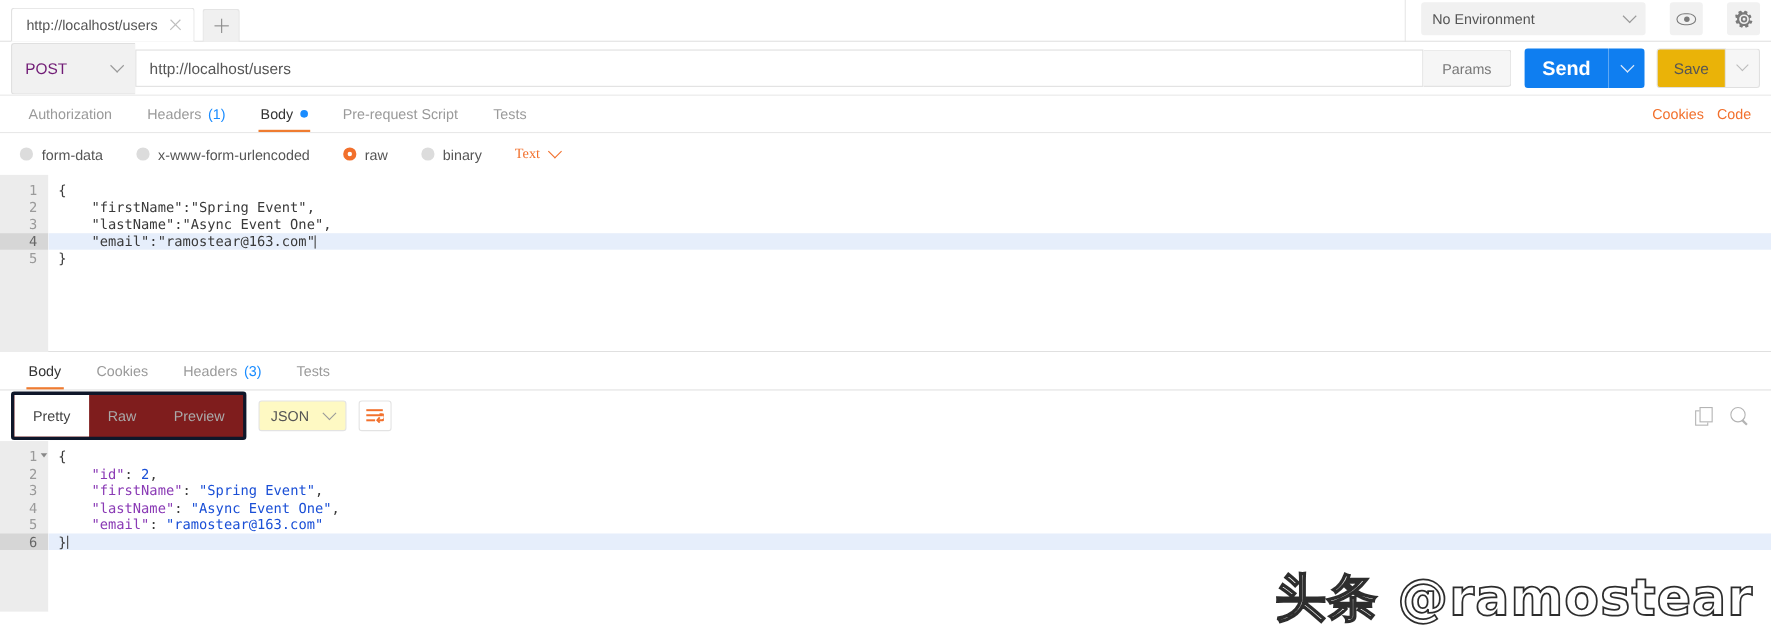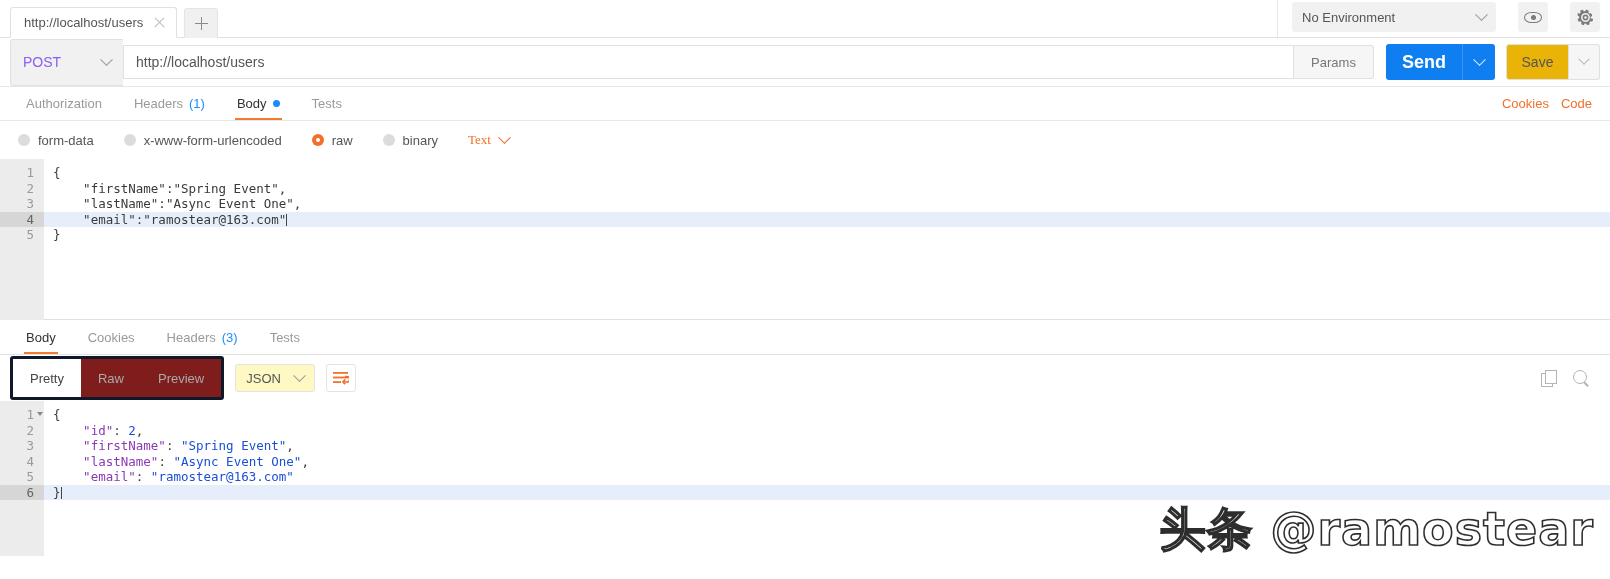--- a/index.html
+++ b/index.html
@@ -88,21 +88,21 @@
   .urlrow {
     height: 49px; display: flex; align-items: center;
     padding: 0 10px; background: #fff;
     border-bottom: 1px solid #e8e8e8;
   }
   .method-box {
     width: 113px; height: 47px; background: #f1f1f1;
     border: 1px solid #e0e0e0; border-right: none;
     border-radius: 3px 0 0 3px;
     display: flex; align-items: center; padding: 0 12px;
-    font-size: 14px; color: #8b5cf6; cursor: pointer;
+    font-size: 14px; color: #701a75; cursor: pointer;
   }
   .method-box .cv { margin-left: auto; }
   .url-box {
     flex: 1; height: 34px; background: #fff;
     border: 1px solid #e0e0e0;
     display: flex; align-items: center; padding: 0 12px;
     font-size: 14px; color: #555;
   }
   .params-btn {
     height: 34px; min-width: 80px; background: #f6f6f6;
@@ -264,21 +264,21 @@
   }
   .resp-editor { height: 155px; }
   .resp-editor .gutter { height: 155px; }
   .k-key { color: #8a3ab5; }
   .k-str { color: #1a4fd6; }
   .k-num { color: #1a4fd6; }
   .k-pun { color: #3a3a3a; }
 
   
   .watermark {
-    position: absolute; right: 16px; bottom: 18px;
+    position: absolute; right: 16px; bottom: 4px;
     font-family: "DejaVu Sans", sans-serif;
     font-size: 46px; font-weight: bold; letter-spacing: 1px;
     color: transparent;
     -webkit-text-stroke: 1.6px #1c1c1c;
     white-space: nowrap; pointer-events: none; opacity: .92;
   }
 </style>
 </head>
 <body>
 
@@ -336,20 +336,23 @@
     <div class="rtab">
       <span>Authorization</span>
     </div>
     <div class="rtab">
       <span>Headers</span>
       <span class="count">(1)</span>
     </div>
     <div class="rtab active">
       <span>Body</span>
       <span class="dot-blue"></span>
+    </div>
+    <div class="rtab">
+      <span>Pre-request Script</span>
     </div>
     <div class="rtab">
       <span>Tests</span>
     </div>
     <div class="reqtabs-right">
       <span class="link-orange">Cookies</span>
       <span class="link-orange">Code</span>
     </div>
   </div>
 

